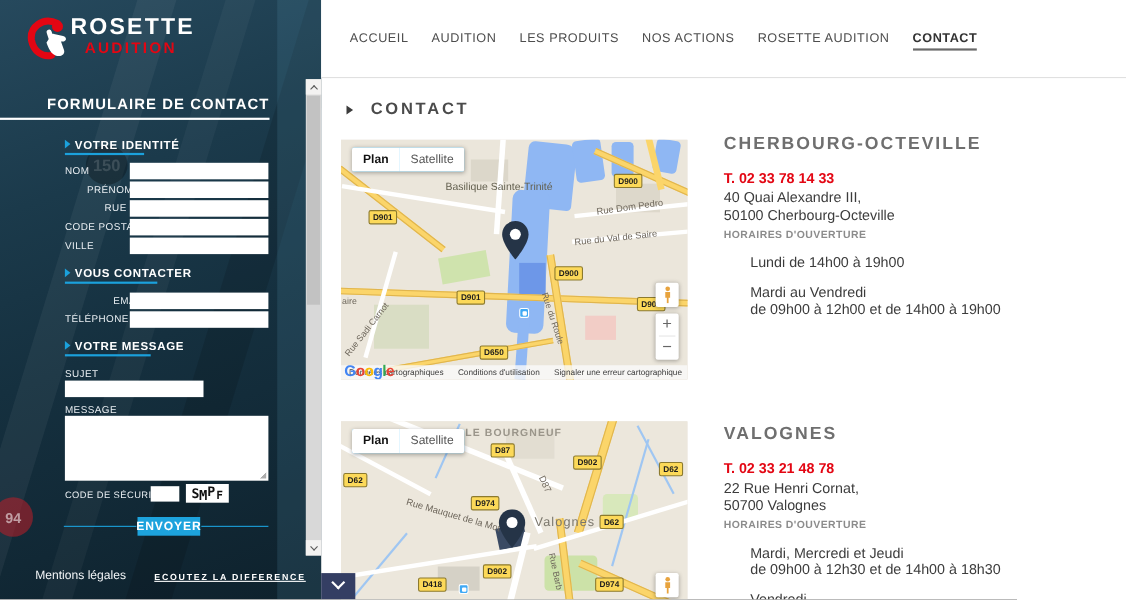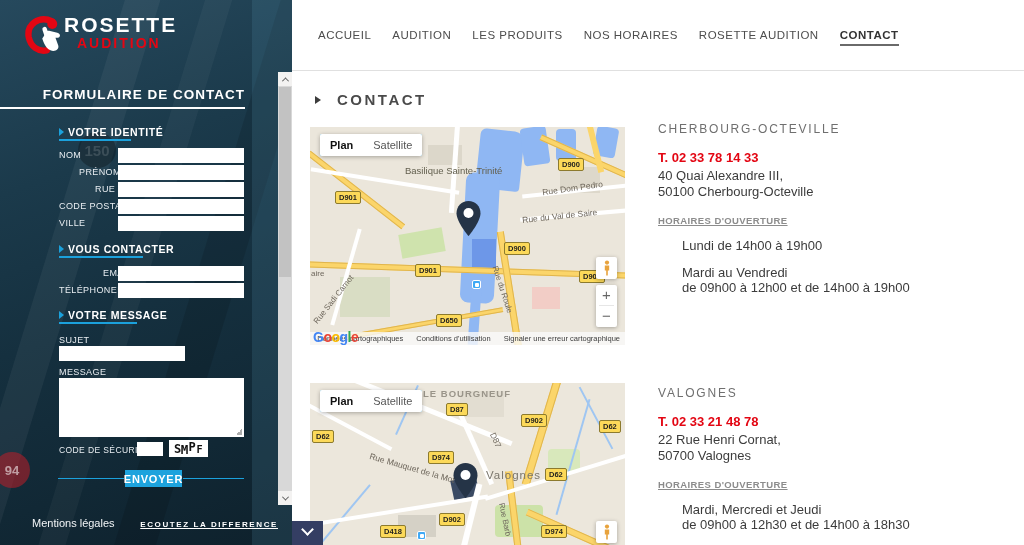--- a/index.html
+++ b/index.html
@@ -119,24 +119,24 @@
     display:flex; align-items:center; justify-content:flex-end; gap:13px; padding-right:5px;
     font-size:7.5px; color:#3c3c3c; }
   .glogo { position:absolute; left:3px; bottom:0; font-size:14px; font-weight:bold; letter-spacing:-0.5px; }
   .bus { position:absolute; width:9px; height:9px; background:#3fa9f5; border:1px solid #fff;
     border-radius:2px; display:flex; align-items:center; justify-content:center; }
   .bus i { width:4px; height:4px; background:#fff; border-radius:1px; }
 
   
   .loc { position:absolute; left:658px; width:356px; }
   .loc1 { top:122px; } .loc2 { top:386px; }
-  .loc-name { color:#6f6f6f; font-size:12px; font-weight:normal; letter-spacing:1.8px; }
+  .loc-name { color:#6f6f6f; font-size:16px; font-weight:bold; letter-spacing:1.8px; }
   .loc-phone { color:#e30613; font-size:13px; font-weight:bold; margin-top:14px; }
   .loc-addr { color:#3c3c3c; font-size:13px; line-height:15.5px; margin-top:3px; }
-  .loc-hours-title { color:#8c8c8c; font-size:9.5px; font-weight:bold; letter-spacing:0.4px; margin-top:16px;text-decoration:underline; }
+  .loc-hours-title { color:#8c8c8c; font-size:9.5px; font-weight:bold; letter-spacing:0.4px; margin-top:5px; }
   .hours-group { margin-left:24px; margin-top:12px; color:#3c3c3c; font-size:13px; line-height:15px; }
 
   
   .scroll-btn { position:absolute; left:292px; top:521px; width:31px; height:24px; background:#343e63;
     display:flex; align-items:flex-start; justify-content:center; cursor:pointer; }
   .scroll-btn .chev { width:9px; height:9px; border-left:2.5px solid #fff; border-bottom:2.5px solid #fff;
     transform:rotate(-45deg); margin-top:4px; }
 </style>
 </head>
 <body>
@@ -229,21 +229,21 @@
     <div class="vs-thumb"></div>
     <div class="vs-btn down">
         <div class="vs-chev"></div>
       </div>
   </div>
 
   <div class="topnav">
     <a class="nav-item">ACCUEIL</a>
     <a class="nav-item">AUDITION</a>
     <a class="nav-item">LES PRODUITS</a>
-    <a class="nav-item">NOS HORAIRES</a>
+    <a class="nav-item">NOS ACTIONS</a>
     <a class="nav-item">ROSETTE AUDITION</a>
     <a class="nav-item active">CONTACT</a>
   </div>
 
   <div class="heading">
     <span class="tri"></span>
     <span class="txt">CONTACT</span>
   </div>
 
   <div class="map map1">

